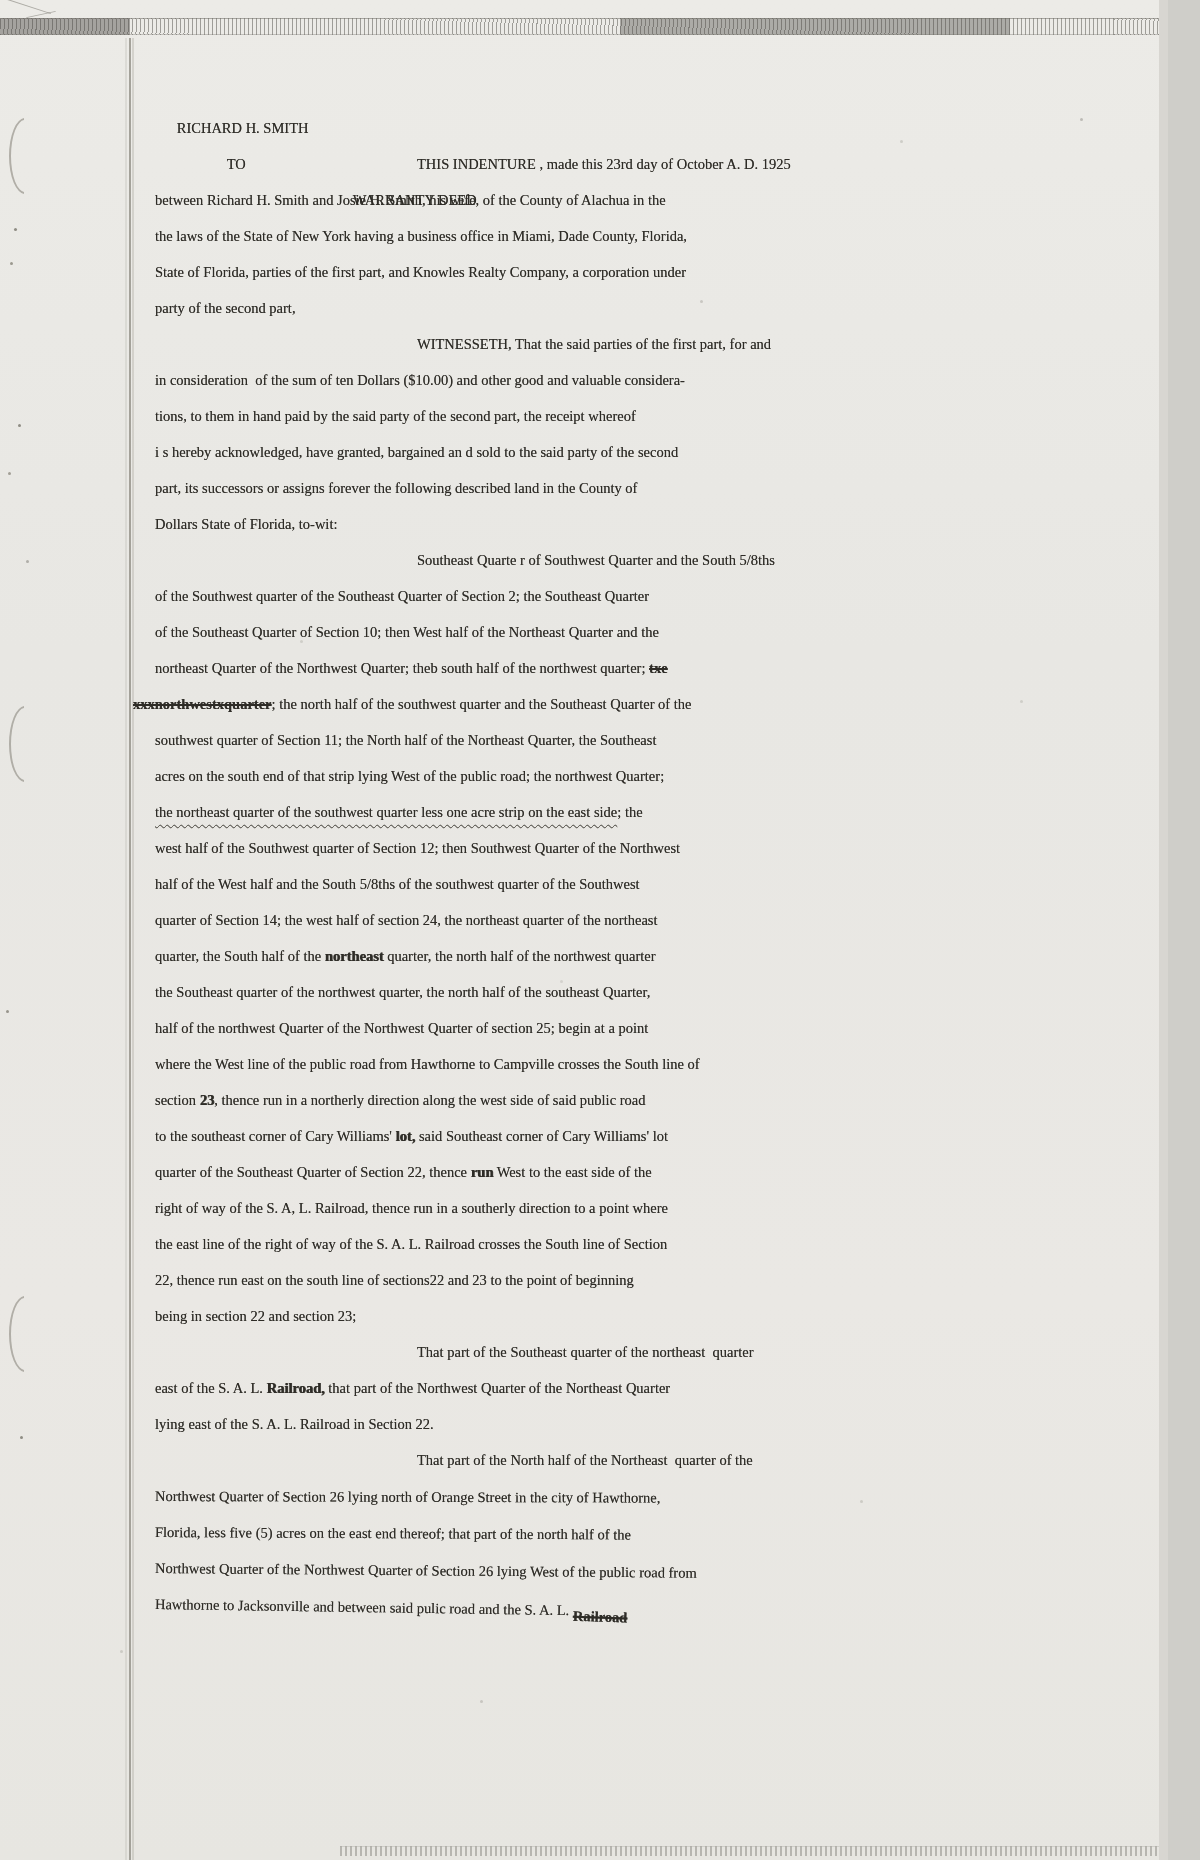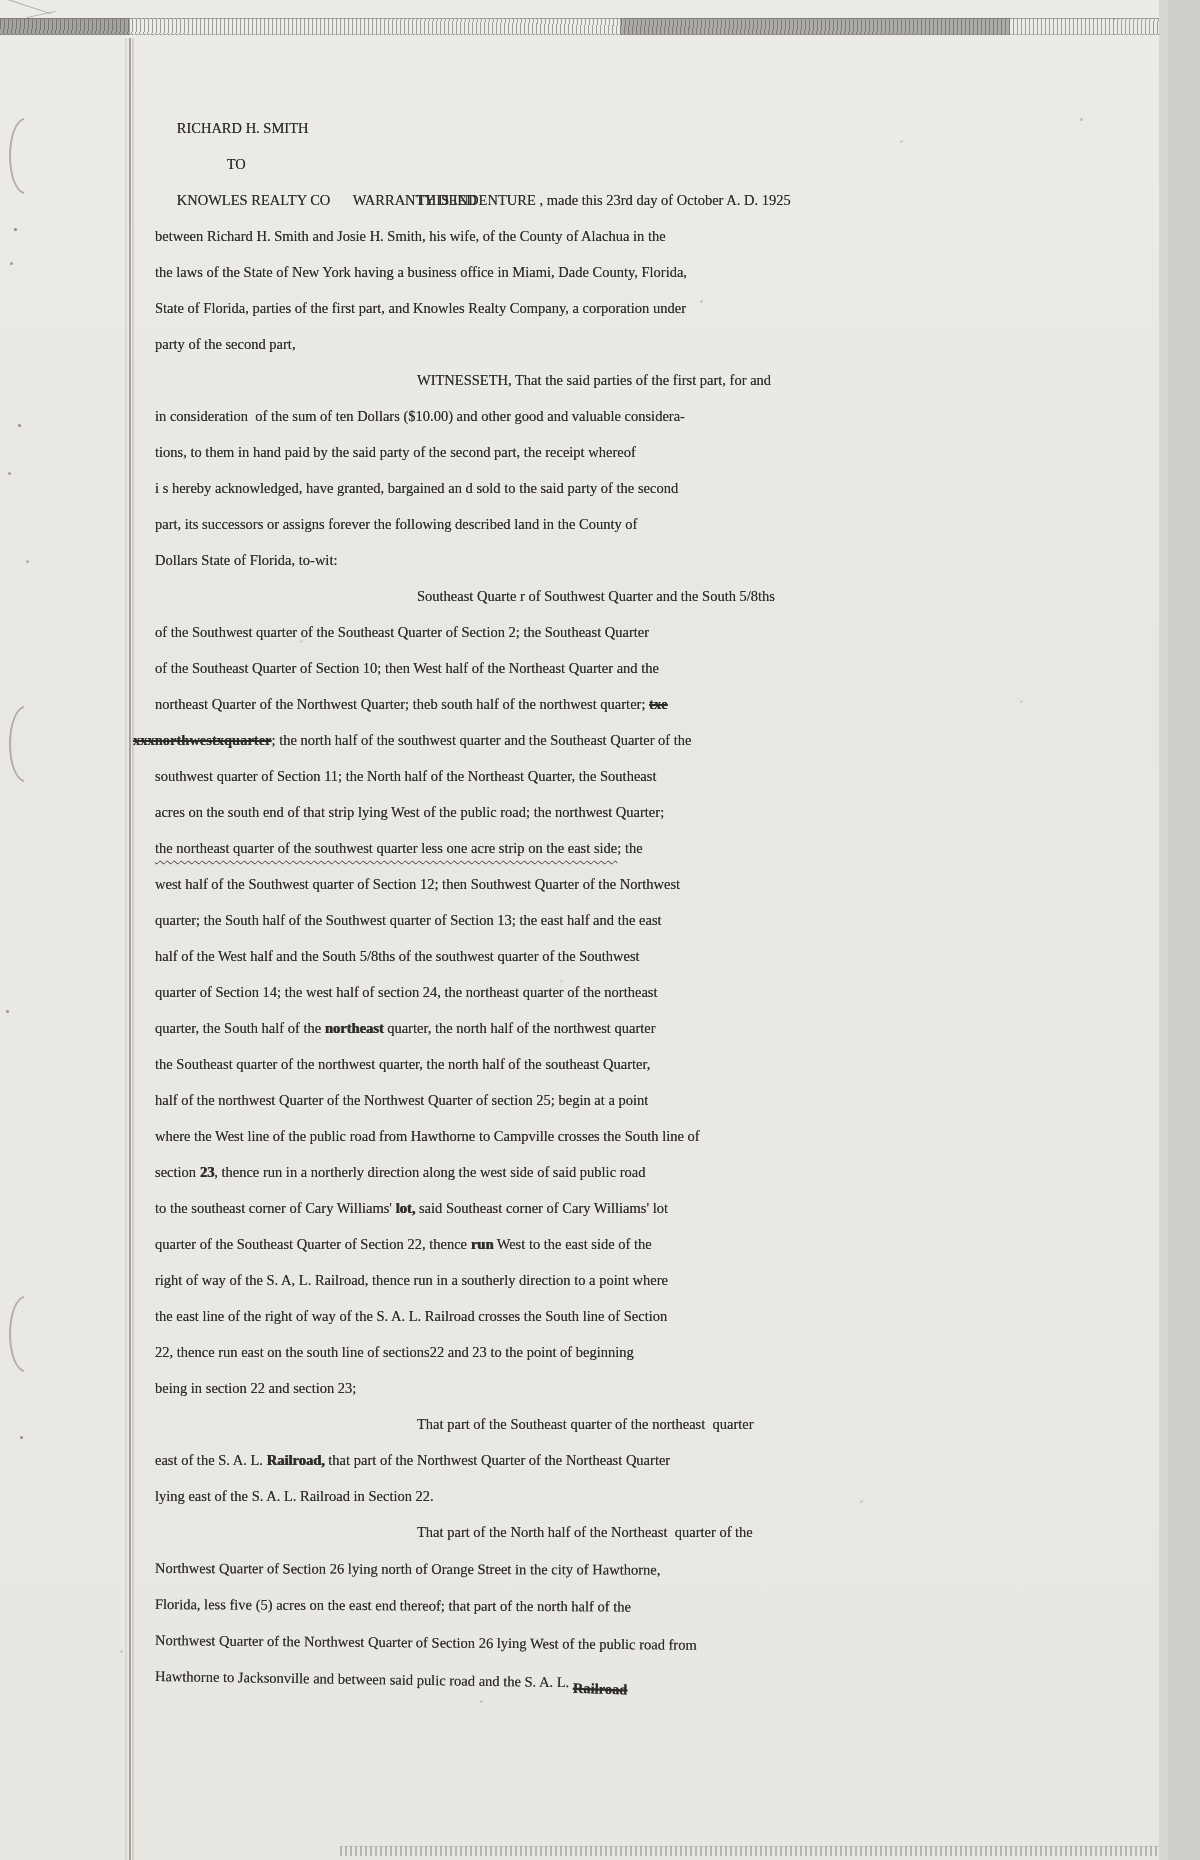--- a/index.html
+++ b/index.html
@@ -76,23 +76,20 @@
   <div class="specks"></div>
 
   <div class="textcol">
     <div class="line">
       <span>RICHARD H. SMITH</span>
     </div>
     <div class="line">
       <span class="hdr-to">TO</span>
       <span class="hdr-title">WARRANTY DEED</span>
     </div>
-    <div class="line">
-      <span>KNOWLES REALTY CO</span>
-    </div>
     <div class="deed-body">
         <div class="line i1"><span>THIS INDENTURE , made this 23rd day of October A. D. 1925</span></div>
         <div class="line"><span>between Richard H. Smith and Josie H. Smith, his wife, of the County of Alachua in the</span></div>
         <div class="line"><span>the laws of the State of New York having a business office in Miami, Dade County, Florida,</span></div>
         <div class="line"><span>State of Florida, parties of the first part, and Knowles Realty Company, a corporation under</span></div>
         <div class="line"><span>party of the second part,</span></div>
         <div class="line i1"><span>WITNESSETH, That the said parties of the first part, for and</span></div>
         <div class="line"><span>in consideration  of the sum of ten Dollars ($10.00) and other good and valuable considera-</span></div>
         <div class="line"><span>tions, to them in hand paid by the said party of the second part, the receipt whereof</span></div>
         <div class="line"><span>i s hereby acknowledged, have granted, bargained an d sold to the said party of the second</span></div>
@@ -100,21 +97,20 @@
         <div class="line"><span>Dollars State of Florida, to-wit:</span></div>
         <div class="line i1"><span>Southeast Quarte r of Southwest Quarter and the South 5/8ths</span></div>
         <div class="line"><span>of the Southwest quarter of the Southeast Quarter of Section 2; the Southeast Quarter</span></div>
         <div class="line"><span>of the Southeast Quarter of Section 10; then West half of the Northeast Quarter and the</span></div>
         <div class="line"><span>northeast Quarter of the Northwest Quarter; theb south half of the northwest quarter; </span><span class="s">txe</span></div>
         <div class="line i2"><span class="s">xxxnorthwestxquarter</span><span>; the north half of the southwest quarter and the Southeast Quarter of the</span></div>
         <div class="line"><span>southwest quarter of Section 11; the North half of the Northeast Quarter, the Southeast</span></div>
         <div class="line"><span>acres on the south end of that strip lying West of the public road; the northwest Quarter;</span></div>
         <div class="line"><span class="w">the northeast quarter of the southwest quarter less one acre strip on the east side</span><span>; the</span></div>
         <div class="line"><span>west half of the Southwest quarter of Section 12; then Southwest Quarter of the Northwest</span></div>
-        <div class="line"><span>quarter; the South half of the Southwest quarter of Section 13; the east half and the east</span></div>
         <div class="line"><span>half of the West half and the South 5/8ths of the southwest quarter of the Southwest</span></div>
         <div class="line"><span>quarter of Section 14; the west half of section 24, the northeast quarter of the northeast</span></div>
         <div class="line"><span>quarter, the South half of the </span><span class="o">northeast</span><span> quarter, the north half of the northwest quarter</span></div>
         <div class="line"><span>the Southeast quarter of the northwest quarter, the north half of the southeast Quarter,</span></div>
         <div class="line"><span>half of the northwest Quarter of the Northwest Quarter of section 25; begin at a point</span></div>
         <div class="line"><span>where the West line of the public road from Hawthorne to Campville crosses the South line of</span></div>
         <div class="line"><span>section </span><span class="o">23</span><span>, thence run in a northerly direction along the west side of said public road</span></div>
         <div class="line"><span>to the southeast corner of Cary Williams' </span><span class="o">lot,</span><span> said Southeast corner of Cary Williams' lot</span></div>
         <div class="line"><span>quarter of the Southeast Quarter of Section 22, thence </span><span class="o">run</span><span> West to the east side of the</span></div>
         <div class="line"><span>right of way of the S. A, L. Railroad, thence run in a southerly direction to a point where</span></div>

